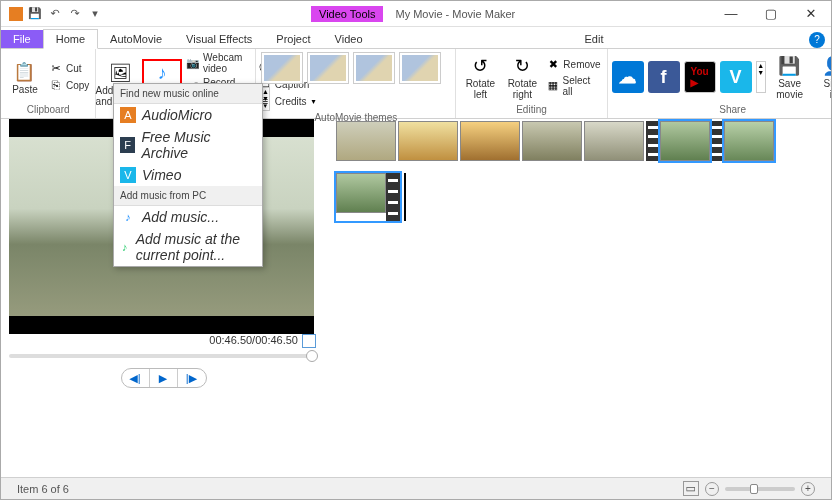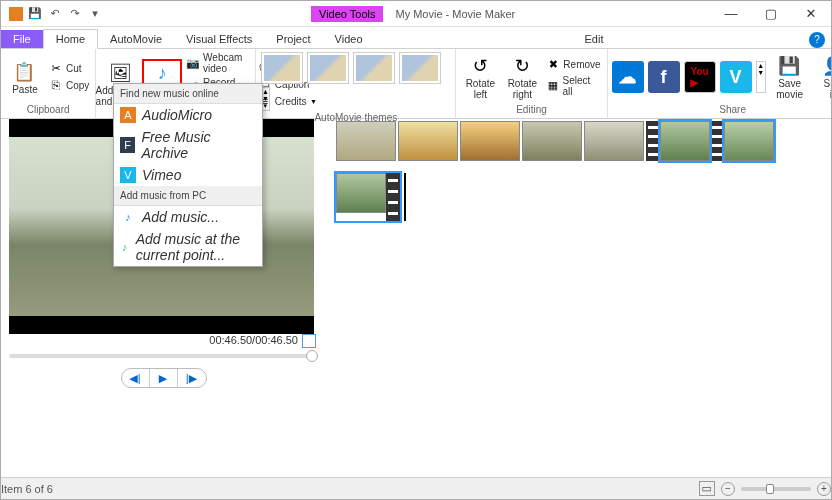--- a/index.html
+++ b/index.html
@@ -60,21 +60,21 @@
 .ctrlbox div:last-child { border-right:none; }
 
 .timeline { flex:1; padding:2px 10px; }
 .track { display:flex; gap:2px; margin-bottom:12px; flex-wrap:wrap; }
 .clip-th { height:40px; border:1px solid #888; background:linear-gradient(180deg,#ceceba 0%,#b0a880 100%); position:relative; }
 .clip-th.sel { outline:2px solid #3399ff; }
 .sprocket { width:14px; background:#333; display:flex; flex-direction:column; justify-content:space-around; padding:2px 0; }
 .sprocket span { height:3px; background:#fff; margin:0 2px; }
 
 
-.statusbar { position:absolute; bottom:0; left:0; right:0; height:22px; background:#f0f0f0; border-top:1px solid #d0d0d0; display:flex; align-items:center; padding:0 0; color:#555; }
+.statusbar { position:absolute; bottom:0; left:0; right:0; height:22px; background:#f0f0f0; border-top:1px solid #d0d0d0; display:flex; align-items:center; padding:0 16px; color:#555; }
 .zoom { margin-left:auto; display:flex; align-items:center; gap:6px; }
 .zbtn { width:14px; height:14px; border:1px solid #999; border-radius:50%; display:flex; align-items:center; justify-content:center; font-size:10px; }
 .zslider { width:70px; height:4px; background:#ccc; border-radius:2px; position:relative; }
 .zslider .zth { position:absolute; left:35%; top:-3px; width:8px; height:10px; background:#fff; border:1px solid #888; border-radius:2px; }
 </style>
 </head>
 <body>
 
 <div class="titlebar">
   <div class="qat">

